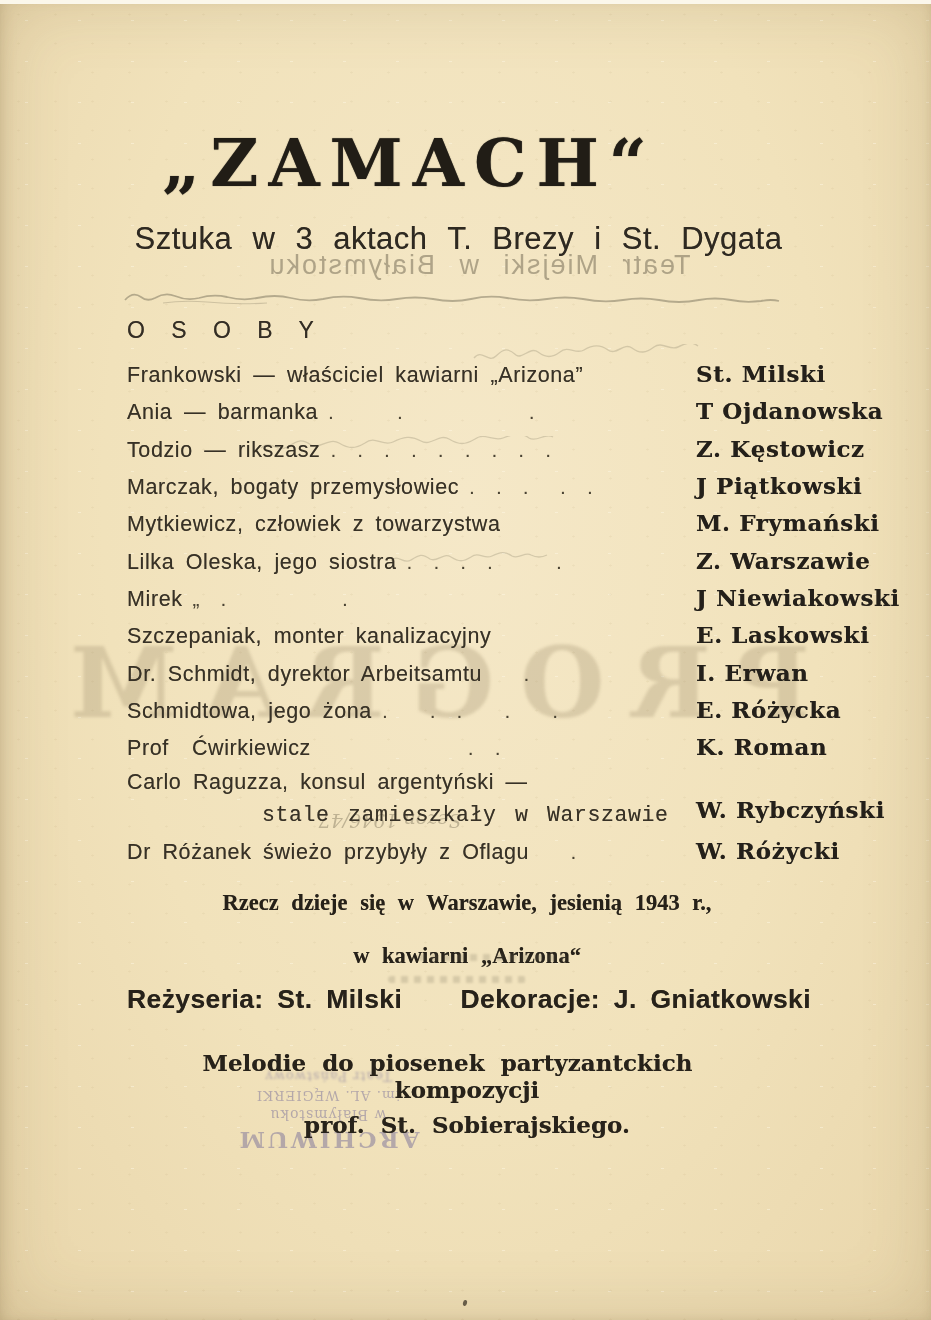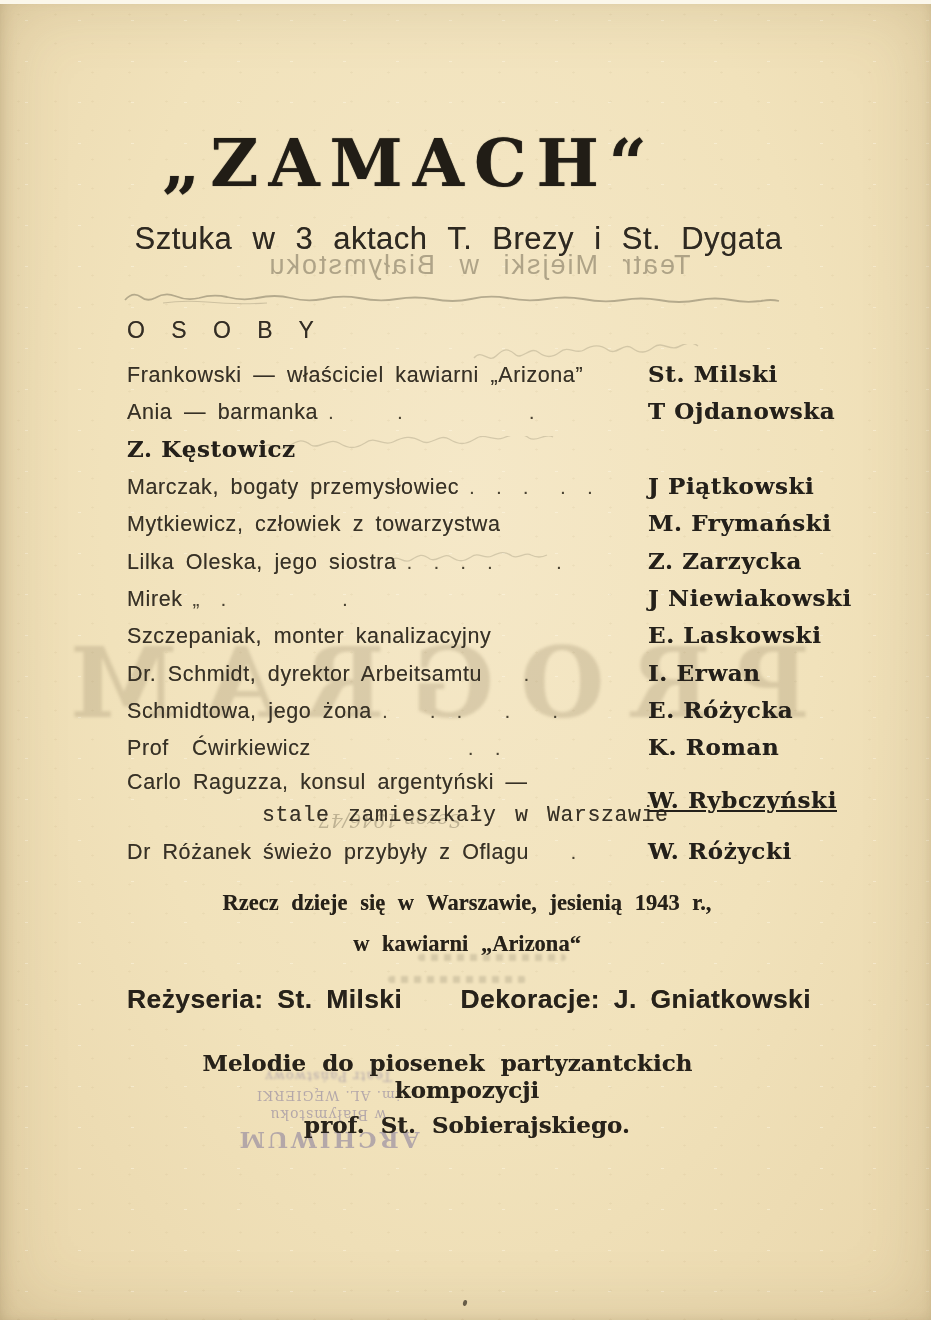--- a/index.html
+++ b/index.html
@@ -60,40 +60,40 @@
   .subtitle{
     position:absolute; top:221px; left:28px; right:42px; text-align:center;
     font-size:31px; word-spacing:11px; letter-spacing:.5px; color:#2e2921;
     text-shadow:0 0 .6px rgba(46,41,33,.6); white-space:nowrap;
   }
   .osoby{
     position:absolute; top:317px; left:127px; right:131px; 
     font-size:23px; letter-spacing:10px; color:#332d24; text-shadow:0 0 .5px rgba(51,45,36,.55);
   }
   .cast{position:absolute; top:355px; left:127px; width:718px;}
-  .cast-row{display:flex; align-items:baseline; height:37.35px; box-sizing:border-box; padding-top:5px;}
+  .cast-row{display:flex; align-items:baseline; height:37.35px; box-sizing:border-box; padding-top:5px;gap:48px;}
   .cast-row.two{height:66px; align-items:flex-end; padding-top:0;}
   .rolecell{display:flex; align-items:baseline; gap:10px; width:521px; flex:none; overflow:hidden;}
   .rolecell-two{width:521px; flex:none;}
   .role{font-size:21.5px; letter-spacing:.6px; word-spacing:5px; color:#373126; white-space:pre;
         text-shadow:0 0 .5px rgba(55,49,38,.5); line-height:1.2;}
   .role-cont{padding-left:135px; white-space:nowrap;font-family:Liberation Mono, monospace;}
   .rolecell-two .role{display:block; line-height:33px;}
   .leader{font-size:21px; color:#4a4333; white-space:pre; overflow:hidden; line-height:1.2;}
   .actor{
     font-family:"DejaVu Serif", serif; font-weight:bold; font-size:23px; letter-spacing:.6px;
     color:#24201a; white-space:nowrap; text-shadow:0 0 .6px rgba(36,32,26,.55); line-height:1.2;
   }
-  .cast-row.two .actor{margin-bottom:18px;text-decoration:underline;}
+  .cast-row.two .actor{margin-bottom:8px;}
   .setting{
     position:absolute; top:890px; left:127px; width:680px; text-align:center;
     font-family:Liberation Serif, serif; font-weight:bold; font-size:22.5px; word-spacing:7px;
     color:#262119; text-shadow:0 0 .6px rgba(38,33,25,.55);
   }
-  .setting .line2{margin-top:15px;}
+  .setting .line2{margin-top:27px;}
   .credits{
     position:absolute; top:984px; left:127px; width:684px; display:flex; justify-content:space-between;
     font-weight:bold; font-size:26.5px; word-spacing:6px; letter-spacing:.4px; color:#27221a;
     text-shadow:0 0 .6px rgba(39,34,26,.6); white-space:nowrap;
   }
   .music{
     position:absolute; top:1049px; left:127px; width:680px; text-align:center;
     font-family:"DejaVu Serif", serif; font-weight:bold; font-size:23px; word-spacing:8px;
     color:#27221a; text-shadow:0 0 .6px rgba(39,34,26,.55);
   }
@@ -145,20 +145,24 @@
 
     <div class="cast-row">
       <div class="rolecell">
         <span class="role">Ania — barmanka</span>
         <span class="leader">.   .      .</span>
       </div>
       <span class="actor">T Ojdanowska</span>
     </div>
 
     <div class="cast-row">
+      <div class="rolecell">
+        <span class="role">Todzio — rikszasz</span>
+        <span class="leader">.  .  .  .  .  .  .  .  .</span>
+      </div>
       <span class="actor">Z. Kęstowicz</span>
     </div>
 
     <div class="cast-row">
       <div class="rolecell">
         <span class="role">Marczak, bogaty przemysłowiec</span>
         <span class="leader">.  .  .  .  .</span>
       </div>
       <span class="actor">J Piątkowski</span>
     </div>
@@ -169,21 +173,21 @@
         <span class="leader"></span>
       </div>
       <span class="actor">M. Frymański</span>
     </div>
 
     <div class="cast-row">
       <div class="rolecell">
         <span class="role">Lilka Oleska, jego siostra</span>
         <span class="leader">.  .  .  .    .</span>
       </div>
-      <span class="actor">Z. Zarzycka</span>
+      <span class="actor">Z. Warszawie</span>
     </div>
 
     <div class="cast-row">
       <div class="rolecell">
         <span class="role">Mirek</span>
         <span class="leader">„  .      .</span>
       </div>
       <span class="actor">J Niewiakowski</span>
     </div>
 

